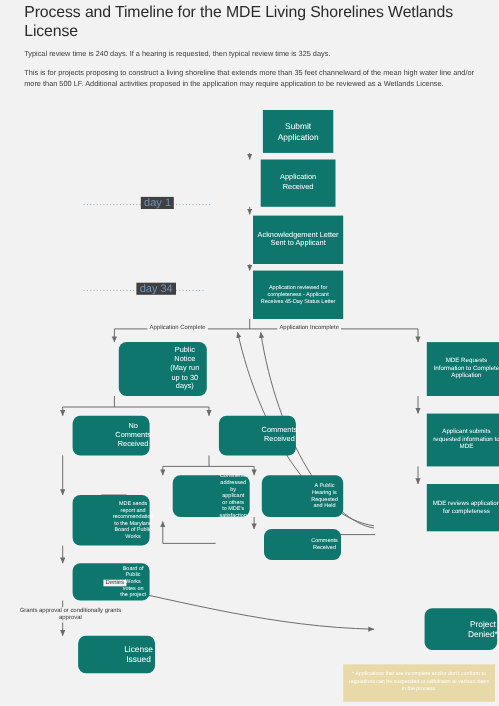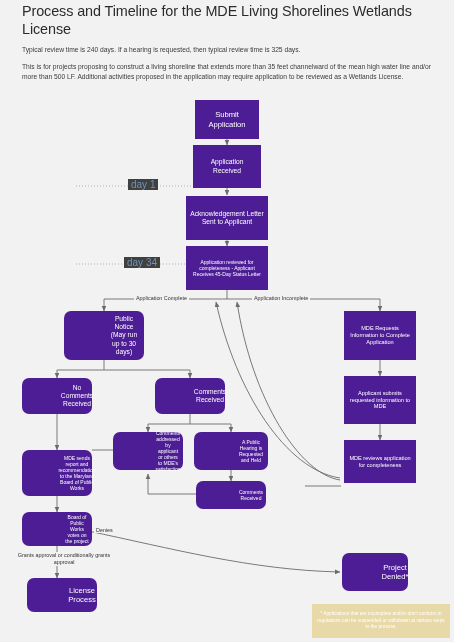--- a/index.html
+++ b/index.html
@@ -25,28 +25,29 @@
   .hdr .body{
     font-size:6.7px;color:#3a3a3a;line-height:1.55;margin:0;
   }
 
   
   #wires{position:absolute;left:0;top:0;width:454px;height:642px;}
 
   
   .node{
     position:absolute;
-    background:#4c1d95;
+    background:#0f766e;
     color:#ffffff;
     display:flex;align-items:center;justify-content:center;
     text-align:center;
     line-height:1.22;
     box-sizing:border-box;
     padding:2px 3px;
     z-index:3;
+    margin-left:44px;
   }
   .node.r{border-radius:7px;padding-left:43px;}
   .node.sq{border-radius:0;}
 
   .f8{font-size:7.6px;}
   .f7{font-size:6.7px;}
   .f6{font-size:5.6px;}
   .f5{font-size:5.0px;}
 
   
@@ -157,21 +158,21 @@
   <div class="node r f5" style="left:113px;top:432px;width:70px;height:38px;">Comments addressed by applicant or others to MDE's satisfaction</div>
 
   <div class="node r f5" style="left:194px;top:432px;width:74px;height:38px;">A Public Hearing is Requested and Held</div>
 
   <div class="node r f5" style="left:196px;top:481px;width:70px;height:28px;">Comments Received</div>
 
   <div class="node r f5" style="left:22px;top:450px;width:70px;height:46px;">MDE sends report and recommendation to the Maryland Board of Public Works</div>
 
   <div class="node r f5" style="left:22px;top:512px;width:70px;height:34px;">Board of Public Works votes on the project</div>
 
-  <div class="node r f8" style="left:27px;top:578px;width:70px;height:34px;">License Process</div>
+  <div class="node r f8" style="left:27px;top:578px;width:70px;height:34px;">License Issued</div>
 
   <div class="node sq f6" style="left:344px;top:311px;width:72px;height:49px;">MDE Requests Information to Complete Application</div>
 
   <div class="node sq f6" style="left:344px;top:376px;width:72px;height:48px;">Applicant submits requested information to MDE</div>
 
   <div class="node sq f6" style="left:344px;top:440px;width:72px;height:43px;">MDE reviews application for completeness</div>
 
   <div class="node r f8" style="left:342px;top:553px;width:66px;height:38px;">Project Denied*</div>
 
   <div class="elabel" style="left:134px;top:295px;">Application Complete</div>

